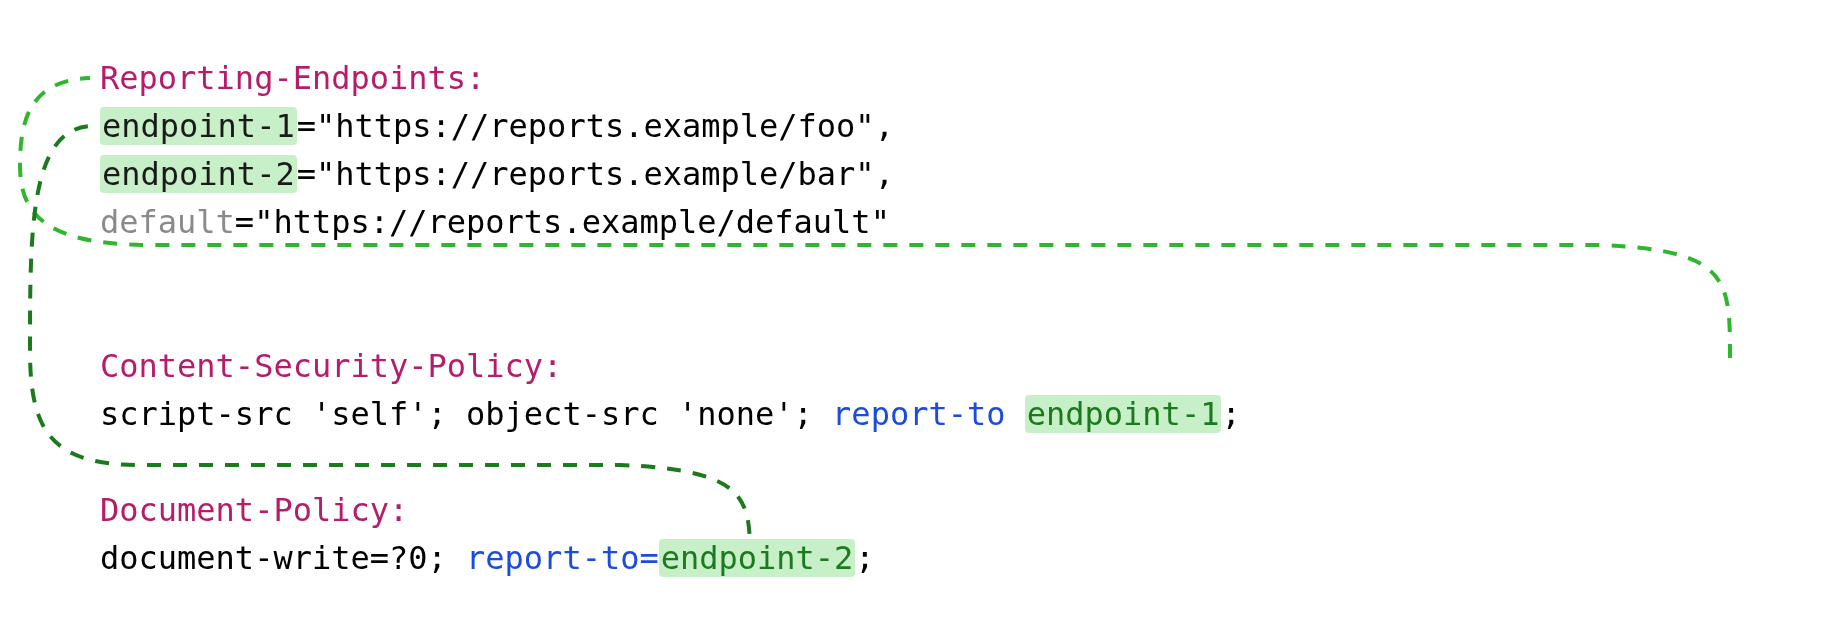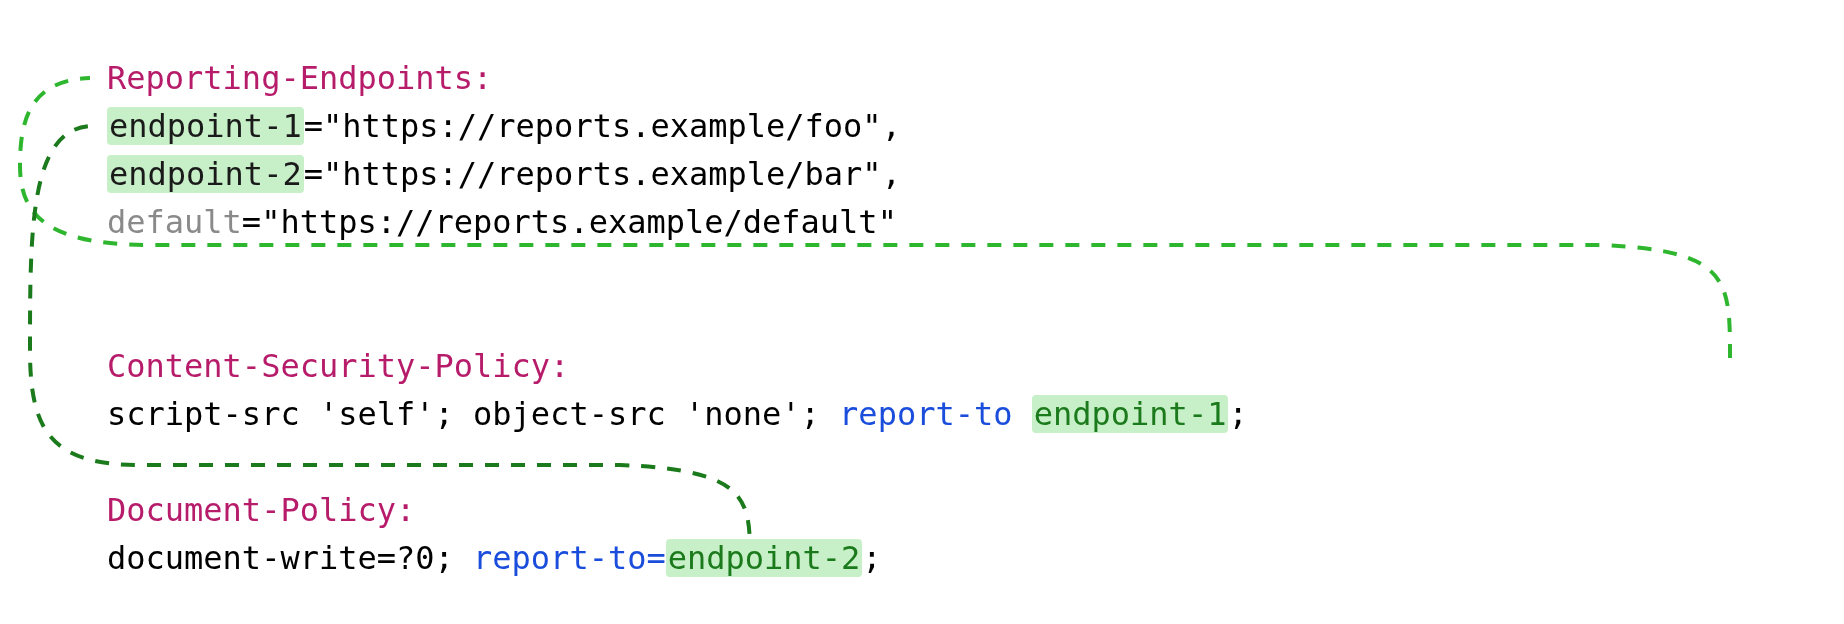--- a/index.html
+++ b/index.html
@@ -11,21 +11,21 @@
     font-size: 32px;
     line-height: 1.5;
     color: #000;
     width: 1844px;
     height: 624px;
     position: relative;
     overflow: hidden;
   }
   .code {
     position: absolute;
-    left: 107px;
+    left: 100px;
     top: 6px;
     white-space: pre;
   }
   .header { color: #b71c6b; }
   .hl {
     background: #c8f0c8;
     color: #1a1a1a;
     border-radius: 4px;
     padding: 0 2px;
   }

